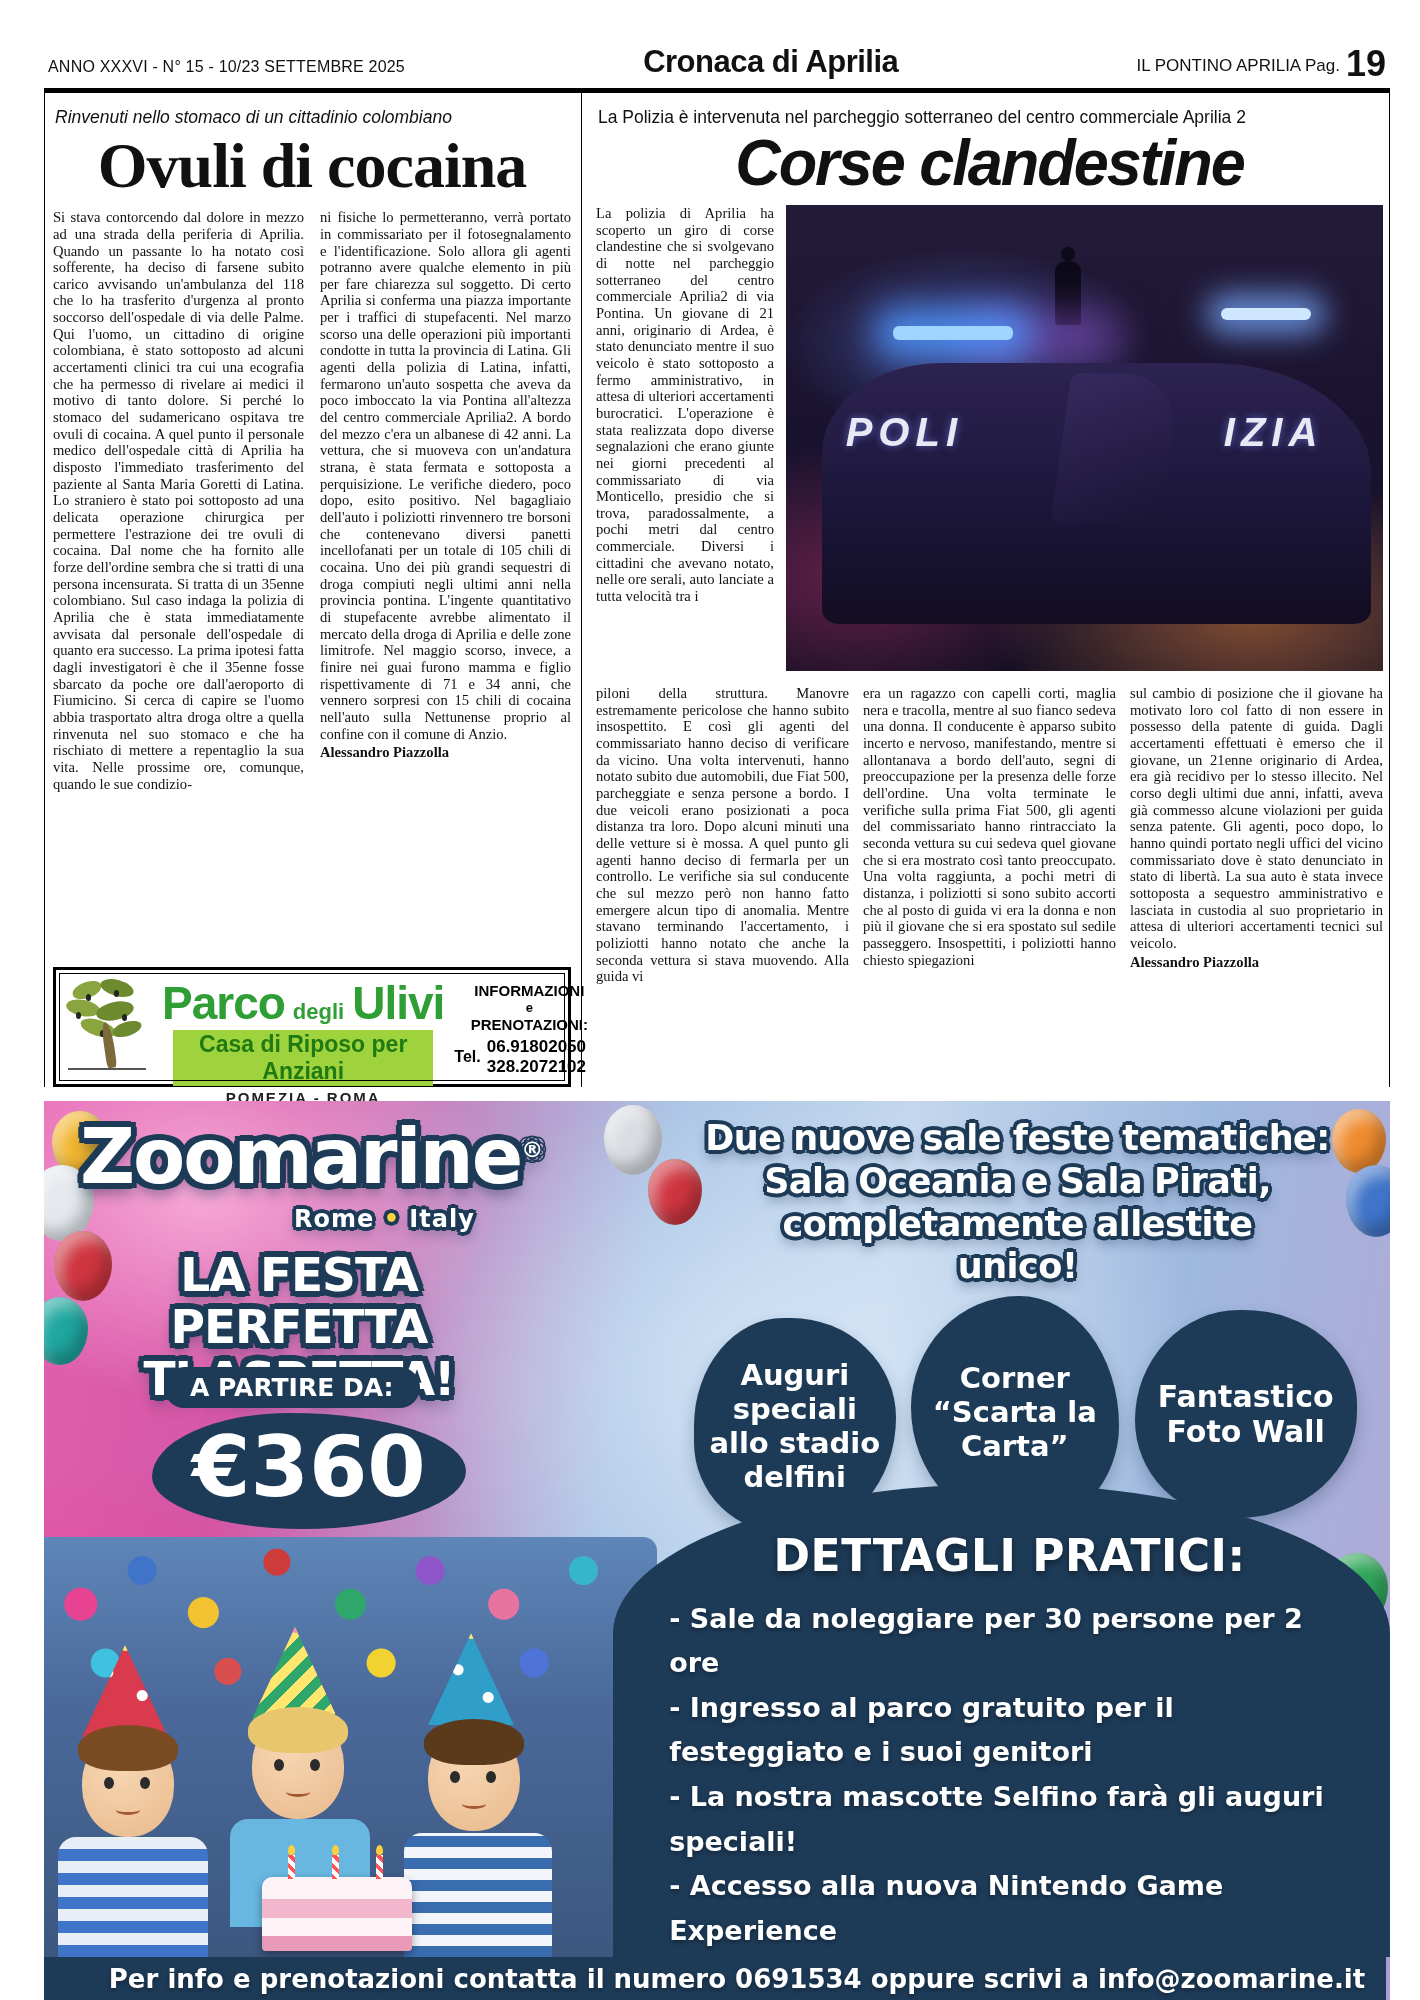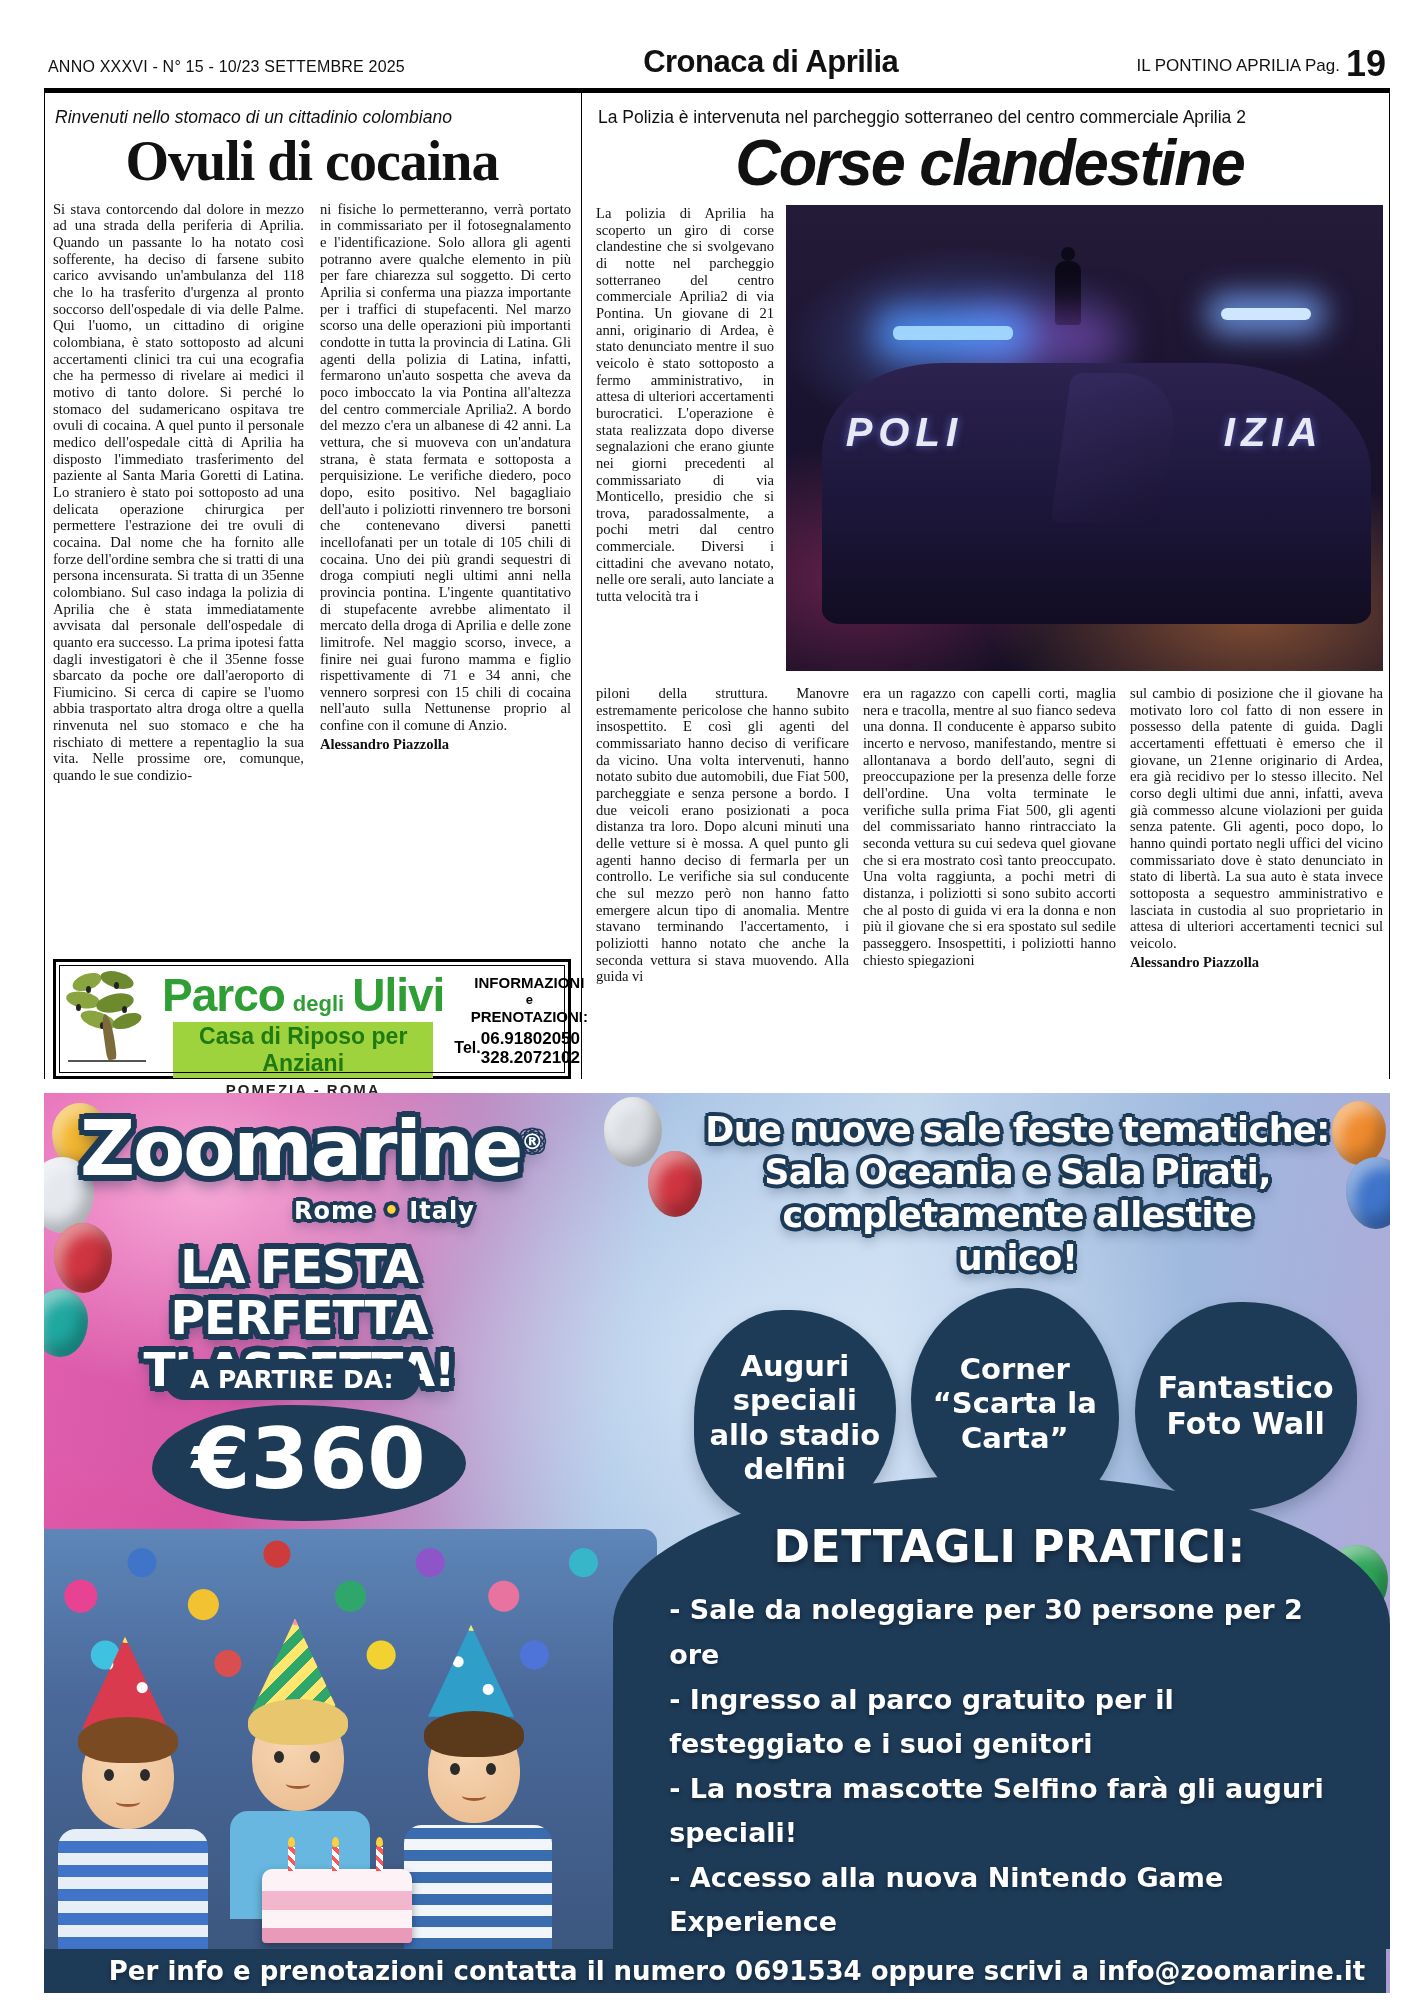--- a/index.html
+++ b/index.html
@@ -16,21 +16,21 @@
   .mh-right .pageno { font-size:36px; font-weight:bold; line-height:.85; }
   .mh-rule { border-top:5px solid #000; margin-top:2px; }
 
   
   .articles { display:flex; border-left:1px solid #000; border-right:1px solid #000; margin-top:0; }
   .art-left { width:536px; padding:8px 10px 0 8px; }
   .art-right { flex:1; border-left:1px solid #000; padding:8px 6px 0 14px; }
 
   .kicker-left { font-family:"Liberation Sans", sans-serif; font-style:italic; font-size:17.5px; padding:6px 0 2px 2px; }
   .kicker-right { font-family:"Liberation Sans", sans-serif; font-size:17.5px; padding:6px 0 2px 2px; }
-  .hl-serif { font-family:"Liberation Serif", serif; font-weight:bold; font-size:56px; text-align:center; letter-spacing:-1px; line-height:1.05; margin:2px 0 10px 0; }
+  .hl-serif { font-family:"Liberation Serif", serif; font-weight:bold; font-size:64px; text-align:center; letter-spacing:-1px; line-height:1.05; margin:2px 0 10px 0; }
   .hl-italic { font-family:"Liberation Sans", sans-serif; font-weight:bold; font-style:italic; font-size:63px; text-align:center; letter-spacing:-2px; line-height:1.0; margin:0 0 12px 0; transform:scaleY(1.04); transform-origin:top; }
 
   .body-cols { display:flex; gap:16px; }
   .bodytext { font-size:14.6px; line-height:16.65px; text-align:justify; }
   .art-left .body-cols .col { width:50%; }
   .art-left .body-cols { height:744px; overflow:hidden; }
   .byline { font-weight:bold; text-align:left; font-size:14.6px; margin-top:2px; }
 
   .right-row1 { display:flex; gap:12px; }
   .right-row1 .colA { width:178px; flex:none; }
@@ -62,21 +62,21 @@
   .p-mid { flex:1; display:flex; flex-direction:column; align-items:center; }
   .p-title { color:#2e9e35; font-weight:bold; display:flex; align-items:baseline; gap:8px; line-height:1; }
   .p-title .big { font-size:46px; letter-spacing:-1px; }
   .p-title .small { font-size:22px; }
   .p-band { margin-top:4px; background:#9fd33d; color:#1f7a12; font-weight:bold; font-size:23px; padding:1px 18px; width:92%; text-align:center; }
   .p-city { font-weight:bold; font-size:15px; letter-spacing:2px; margin-top:3px; color:#222; }
   .p-web { font-weight:bold; font-size:21px; margin-top:2px; color:#000; align-self:flex-start; }
   .p-right { flex:none; width:150px; text-align:center; font-weight:bold; color:#000; display:flex; flex-direction:column; justify-content:center; gap:1px; }
   .p-right .r1 { font-size:15px; }
   .p-right .r2 { font-size:13px; }
-  .p-right .tel { display:flex; align-items:center; justify-content:flex-start; margin-top:3px; }
+  .p-right .tel { display:flex; gap:6px; align-items:center; justify-content:flex-start; margin-top:3px; }
   .p-right .tel .tl { font-size:16px; }
   .p-right .tel .nums { font-size:17px; text-align:left; line-height:1.15; }
 
   
   .zoo { position:relative; margin-top:14px; height:900px; overflow:hidden; color:#fff; font-family:"DejaVu Sans", sans-serif;
     background:
       radial-gradient(420px 300px at 12% 10%, rgba(255,190,230,.8), transparent 70%),
       radial-gradient(500px 380px at 4% 70%, rgba(233,60,140,.55), transparent 70%),
       radial-gradient(600px 420px at 55% 30%, rgba(220,235,250,.75), transparent 70%),
       radial-gradient(500px 400px at 92% 80%, rgba(140,120,200,.5), transparent 70%),

